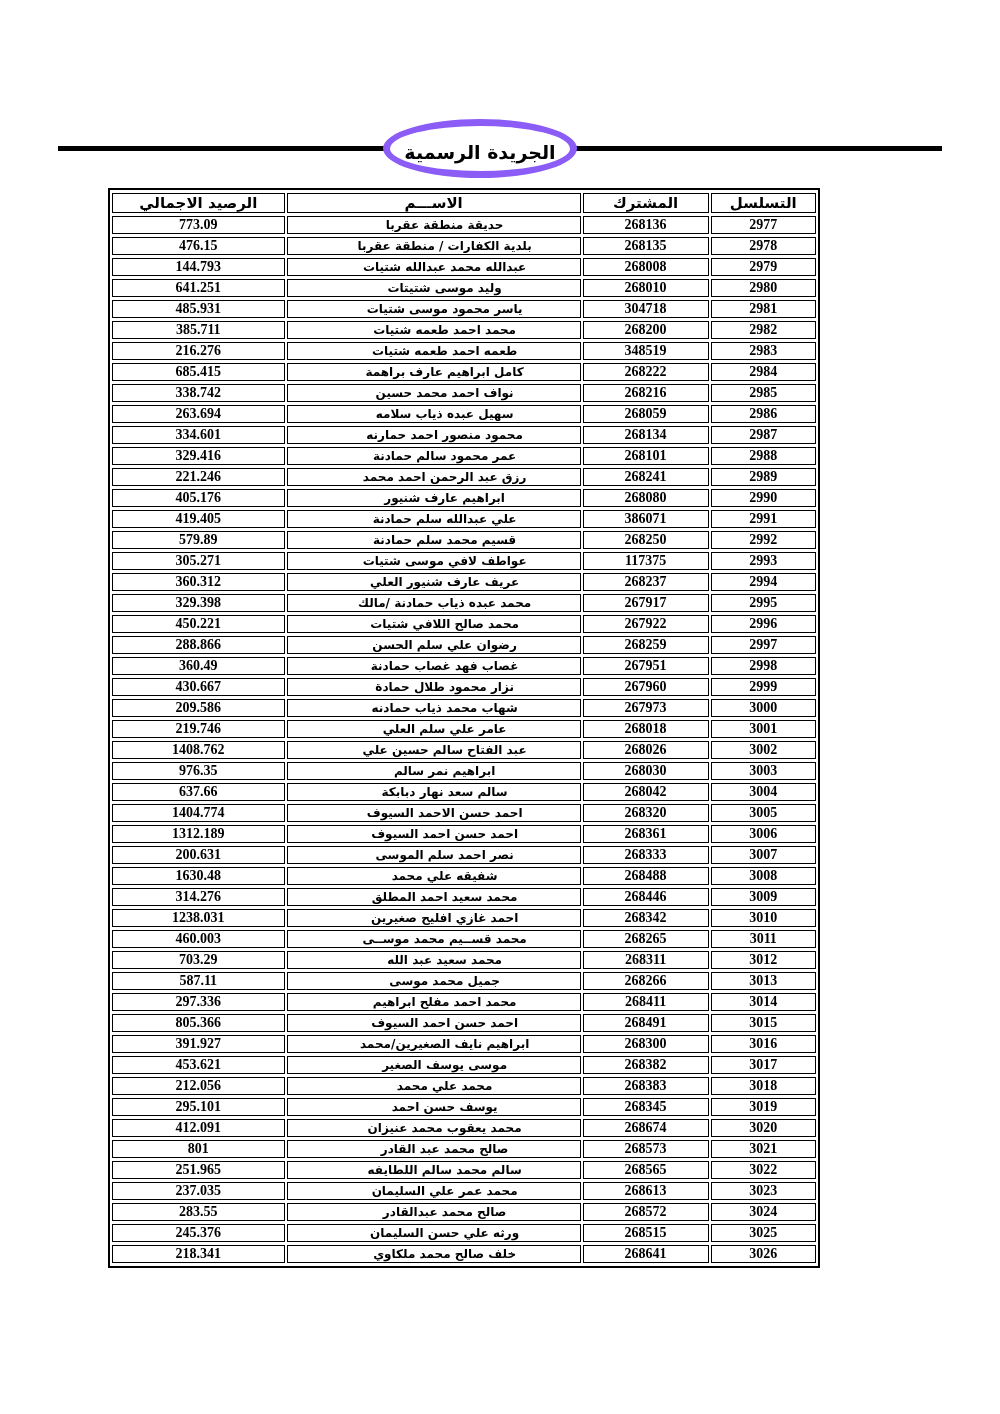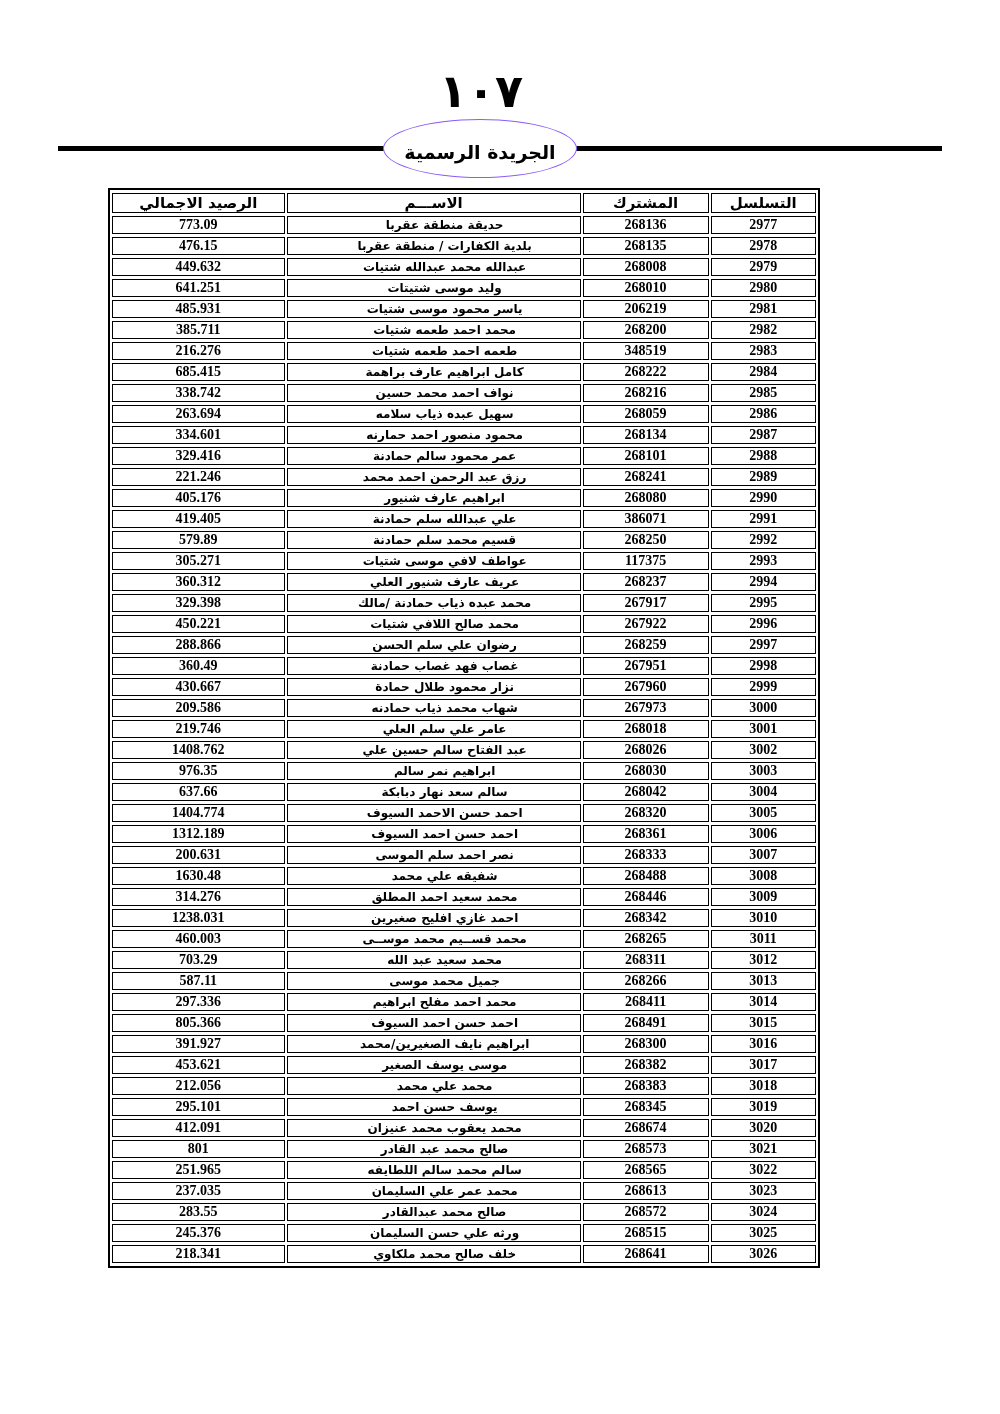--- a/index.html
+++ b/index.html
@@ -30,21 +30,21 @@
     background: #000;
     z-index: 1;
   }
 
   
   .gazette-seal {
     position: absolute;
     top: 119px; left: 383px;
     width: 194px; height: 59px;
     background: #fff;
-    border: 1px solid #8b5cf6;
+    border: 7px solid #8b5cf6;
     border-radius: 50%;
     z-index: 2;
     display: flex;
     align-items: center;
     justify-content: center;
   }
   .gazette-seal .seal-title {
     font-size: 19px;
     font-weight: bold;
     color: #000;
@@ -94,21 +94,20 @@
     font-size: 12px;
     font-weight: bold;
     padding-left: 24px;
   }
 </style>
 </head>
 <body>
 
 <div class="page">
 
-  <div class="page-number">١٠٧</div>
 
   <div class="head-rule"></div>
 
   <div class="gazette-seal">
     <span class="seal-title">الجريدة الرسمية</span>
   </div>
 
   <table class="gazette-table">
     <colgroup>
       <col class="c-serial">
@@ -134,31 +133,31 @@
         <tr>
           <td class="num">2978</td>
           <td class="num">268135</td>
           <td class="name">بلدية الكفارات / منطقة عقربا</td>
           <td class="num">476.15</td>
         </tr>
         <tr>
           <td class="num">2979</td>
           <td class="num">268008</td>
           <td class="name">عبدالله محمد عبدالله شتيات</td>
-          <td class="num">449.632</td>
+          <td class="num">144.793</td>
         </tr>
         <tr>
           <td class="num">2980</td>
           <td class="num">268010</td>
           <td class="name">وليد موسى شتيتات</td>
           <td class="num">641.251</td>
         </tr>
         <tr>
           <td class="num">2981</td>
-          <td class="num">206219</td>
+          <td class="num">304718</td>
           <td class="name">ياسر محمود موسى شتيات</td>
           <td class="num">485.931</td>
         </tr>
         <tr>
           <td class="num">2982</td>
           <td class="num">268200</td>
           <td class="name">محمد احمد طعمه شتيات</td>
           <td class="num">385.711</td>
         </tr>
         <tr>

